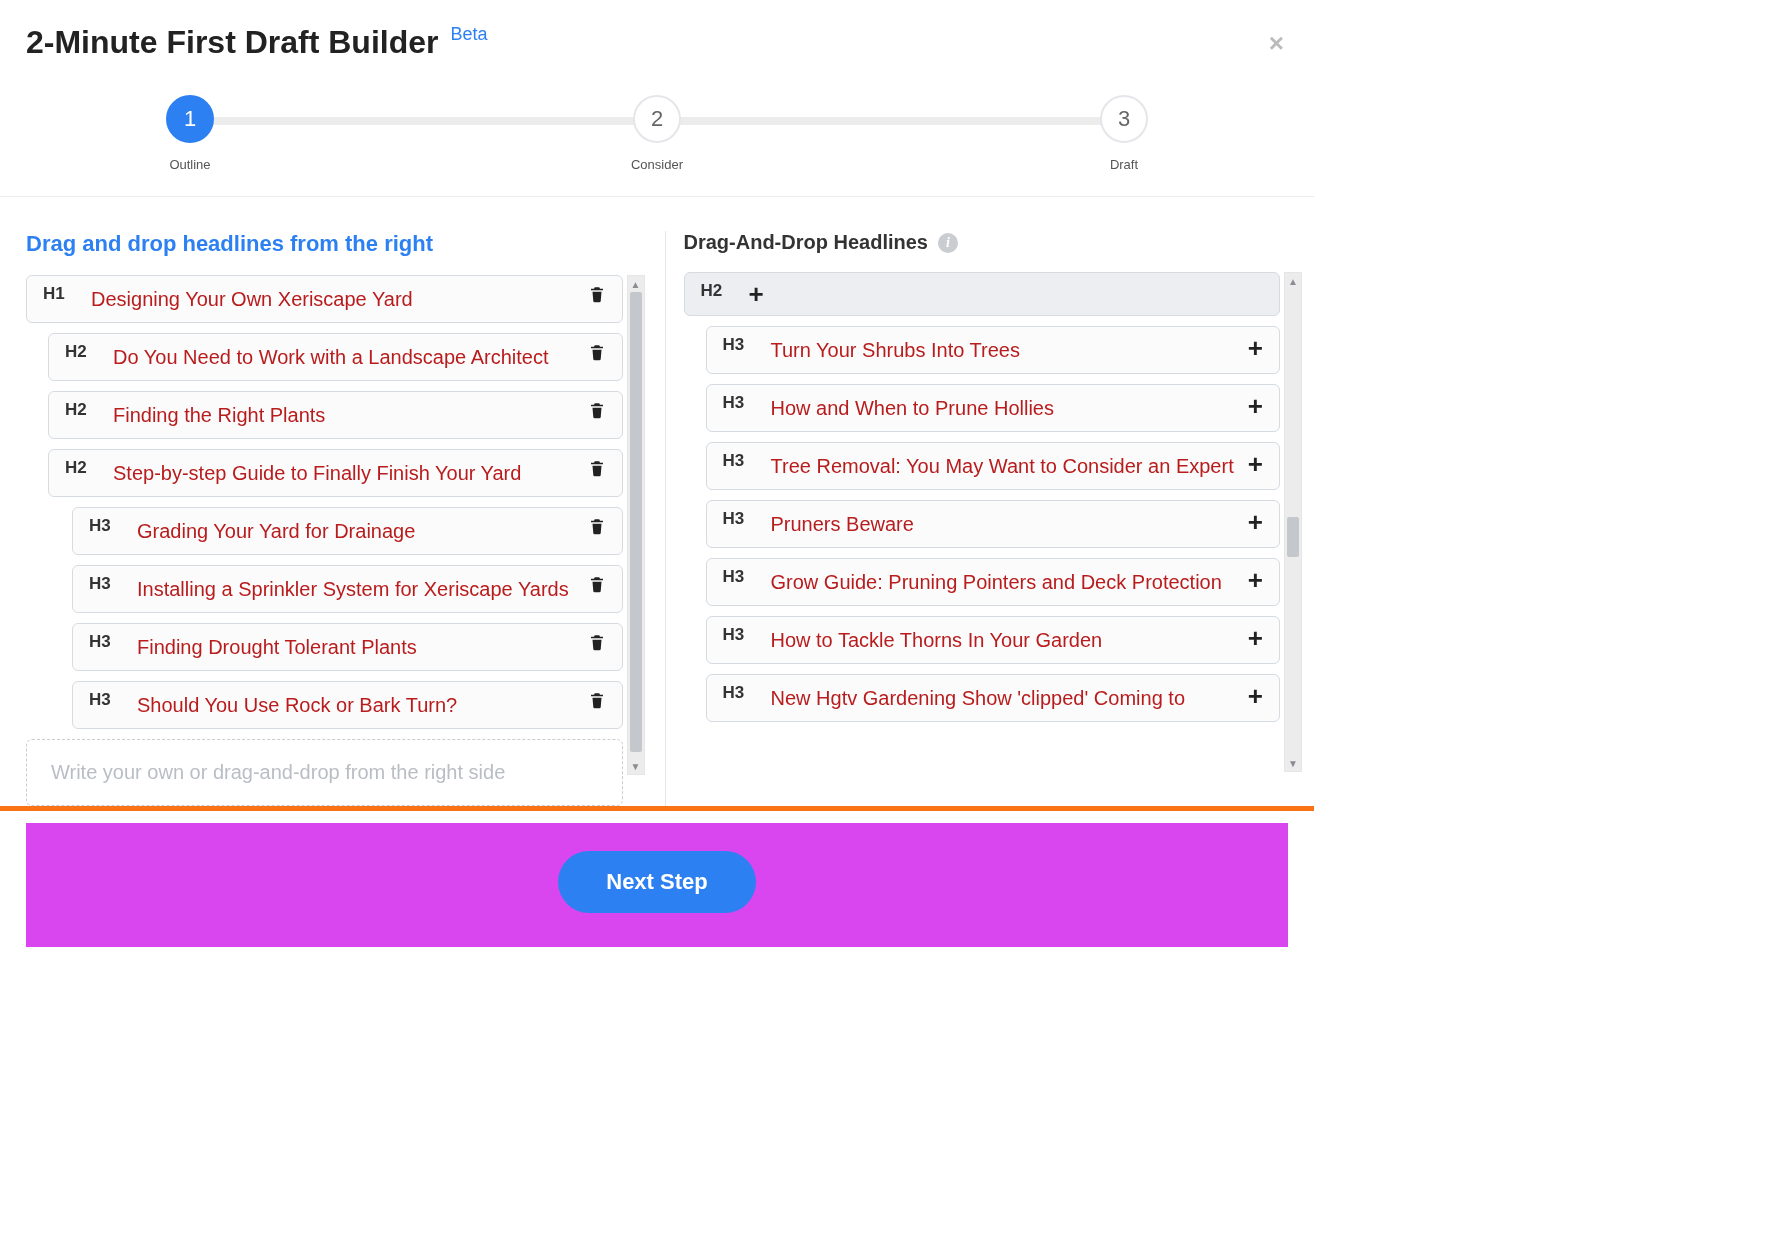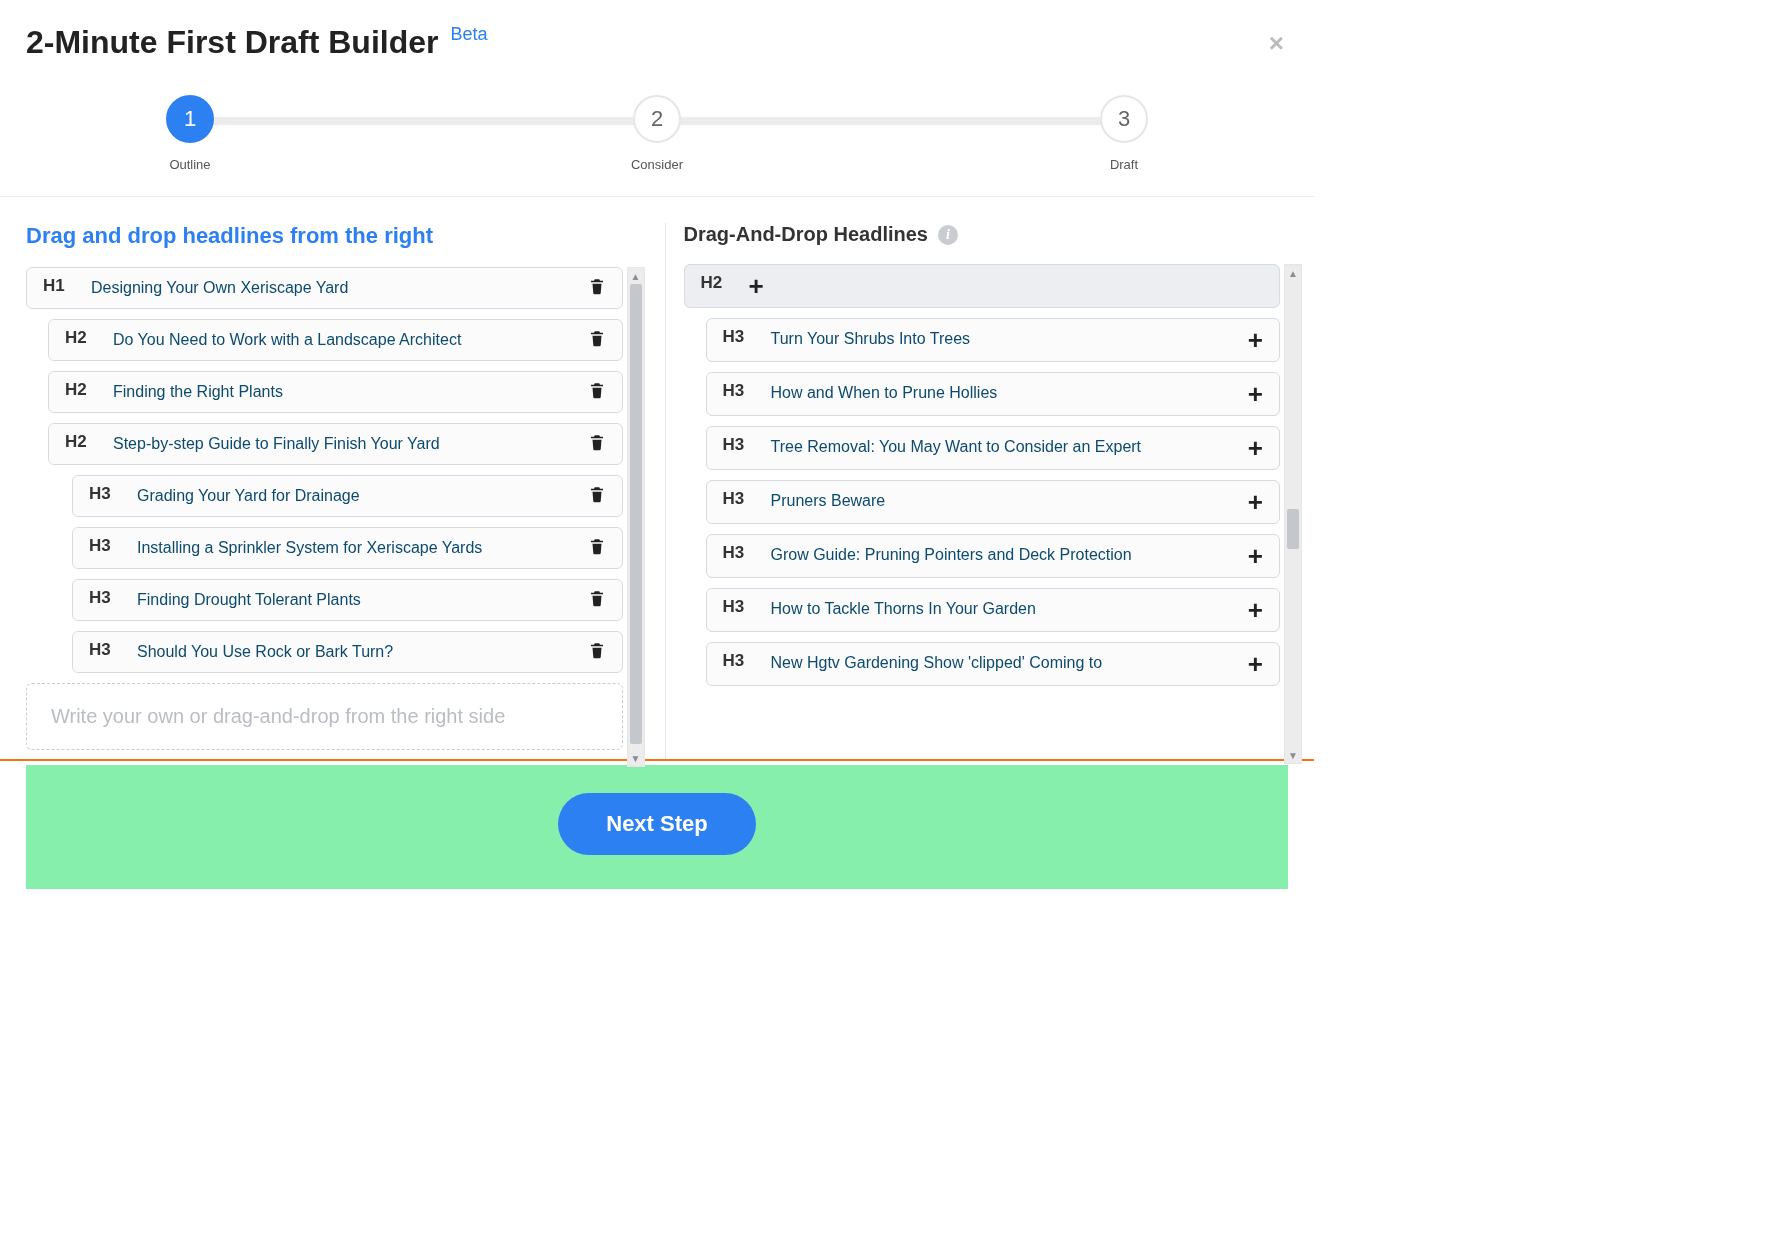--- a/index.html
+++ b/index.html
@@ -36,48 +36,48 @@
   
   .stepper-wrap { padding: 34px 140px 24px 140px;}
   .stepper { position:relative; display:flex; justify-content:space-between; align-items:center;}
   .bar { position:absolute; left:24px; right:24px; top:22px; height:8px; background:#ececec; border-radius:4px; z-index:0;}
   .step { display:flex; flex-direction:column; align-items:center; gap:14px; z-index:1;}
   .dot { width:48px; height:48px; border-radius:50%; display:flex; align-items:center; justify-content:center; font-size:22px; font-weight:500; background:#fff; border:2px solid #e4e6ea; color:#666;}
   .dot.active { background:var(--blue); border-color:var(--blue); color:#fff;}
   .step-label { font-size:13px; color:#555;}
   .hr { border:none; border-top:1px solid #ececec; margin:0 -26px 0 -26px;}
   
-  .panels { display:flex; padding-top:22px; min-height:560px; border-bottom:2px solid #f97316; margin:4px -26px; padding-left:26px; padding-right:10px;}
+  .panels { display:flex; padding-top:22px; min-height:560px; border-bottom:5px solid #f97316; margin:12px -26px; padding-left:26px; padding-right:10px;}
   .panel-left { flex:1; padding-right:14px; position:relative;}
   .divider-v { width:1px; background:#e4e6ea; margin:0 18px 0 6px;}
   .panel-right { flex:1; position:relative; padding-right:2px;}
   .panel-title-left { color:var(--blue); font-size:22px; font-weight:700; margin:0 0 18px 0;}
   .panel-title-right { color:#333; font-size:20px; font-weight:700; margin:0 0 18px 0; display:flex; align-items:center; gap:10px;}
   .info-icon { width:20px; height:20px; border-radius:50%; background:#c9ccd1; color:#fff; display:inline-flex; align-items:center; justify-content:center; font-size:14px; font-weight:700; font-style:italic; font-family:Georgia, serif;}
   
   .scroll-col { position:relative; padding-right:22px;}
   .fake-scroll { position:absolute; top:0; right:0; width:18px; height:500px; background:var(--scroll-track); border:1px solid #e6e6e6;}
   .fake-scroll .arrow { position:absolute; left:0; right:0; height:16px; display:flex; align-items:center; justify-content:center; font-size:10px; color:#8a8d92;}
   .fake-scroll .up { top:0;} .fake-scroll .down { bottom:0;}
   .fake-scroll .thumb { position:absolute; left:2px; right:2px; background:var(--scroll-thumb); border-radius:2px;}
   
   .item { display:flex; align-items:flex-start; gap:14px; background:#fbfbfc; border:1px solid var(--grey-border); border-radius:6px; padding:8px 16px; margin-bottom:10px;}
   .item.indent1 { margin-left:22px;}
   .item.indent2 { margin-left:46px;}
   .hlevel { font-weight:800; font-size:17px; color:#333; min-width:34px;}
-  .htext { font-size:16px; color:#0c4a6e; flex:1; line-height:1.5;}
+  .htext { font-size:20px; color:#b91c1c; flex:1; line-height:1.5;}
   .trash, .plus { cursor:pointer; flex-shrink:0;}
   .trash svg { width:18px; height:20px; fill:#222;}
   .plus { font-size:26px; font-weight:700; color:#222; line-height:1;}
   .item.highlighted { background:#eceef1;}
   .drop-input { margin-top:6px; border:1.5px dashed #c9ccd1; border-radius:6px; padding:20px 22px;}
   .drop-input input { border:none; outline:none; width:100%; font-size:20px; color:#333; background:transparent;}
   .drop-input input::placeholder { color:#b9bdc4;}
   
-  .footer { padding:28px 0 34px 0; display:flex; justify-content:center; background:#86efac;}
+  .footer { padding:28px 0 34px 0; display:flex; justify-content:center; background:#d946ef;}
   .next-btn { background:var(--blue); color:#fff; border:none; border-radius:999px; padding:18px 48px; font-size:22px; font-weight:700; cursor:pointer;}
 </style>
 </head>
 <body>
 
 <div class="modal">
 
   <div class="close-x">×</div>
 
   <div class="title-row">

